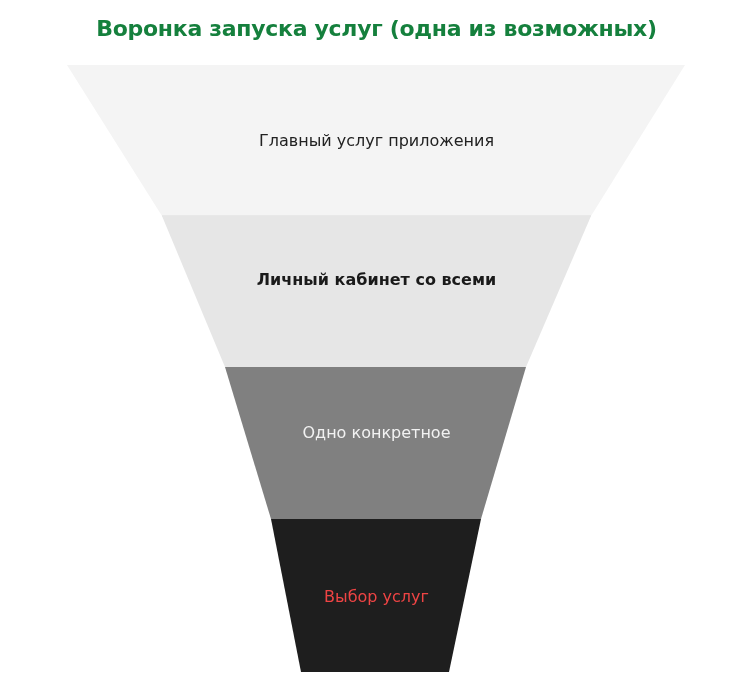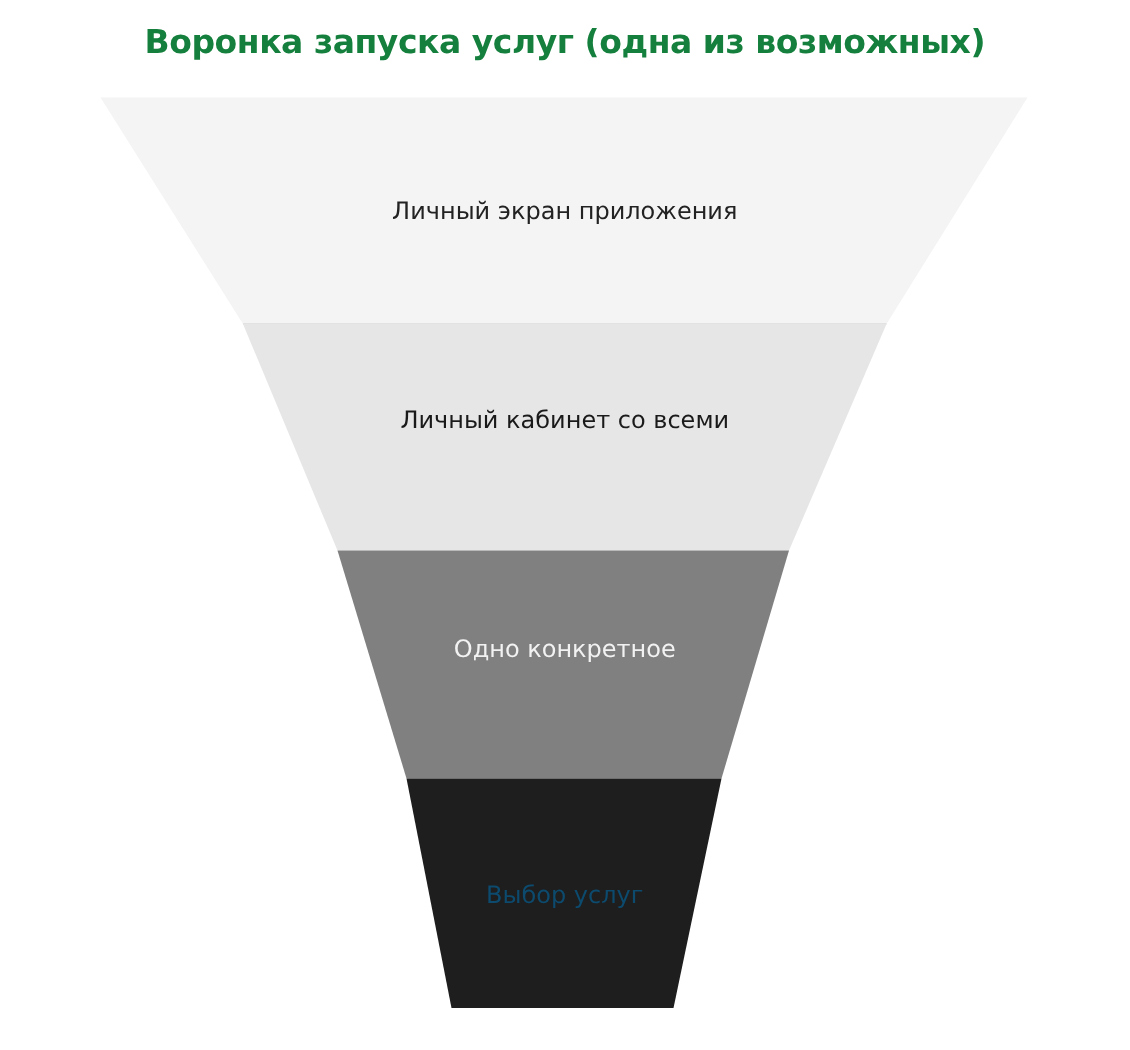--- a/index.html
+++ b/index.html
@@ -15,26 +15,26 @@
 
 <svg class="funnel" width="753" height="700">
   <polygon points="67,65 685,65 591,216 162,216" fill="#f4f4f4"></polygon>
   <line x1="162" y1="216" x2="591" y2="216" stroke="#dddddd" stroke-width="1"></line>
   <polygon points="162,216 591,216 526,367 225,367" fill="#e6e6e6"></polygon>
   <polygon points="225,367 526,367 481,519 271,519" fill="#808080"></polygon>
   <polygon points="271,519 481,519 449,672 301,672" fill="#1e1e1e"></polygon>
 </svg>
 
 <div class="label" style="top:129px;color:#222222;">
-  <span>Личный экран приложения</span>
+  <span>Главный услуг приложения</span>
 </div>
 
-<div class="label" style="top:268px;color:#1a1a1a;font-weight:normal;">
+<div class="label" style="top:268px;color:#1a1a1a;font-weight:bold;">
   <div>Личный кабинет со всеми</div>
 </div>
 
 <div class="label" style="top:421px;color:#f2f2f2;">
   <div>Одно конкретное</div>
 </div>
 
-<div class="label" style="top:585px;color:#0c4a6e;">
+<div class="label" style="top:585px;color:#ef4444;">
   <span>Выбор услуг</span>
 </div>
 
 </body></html>

